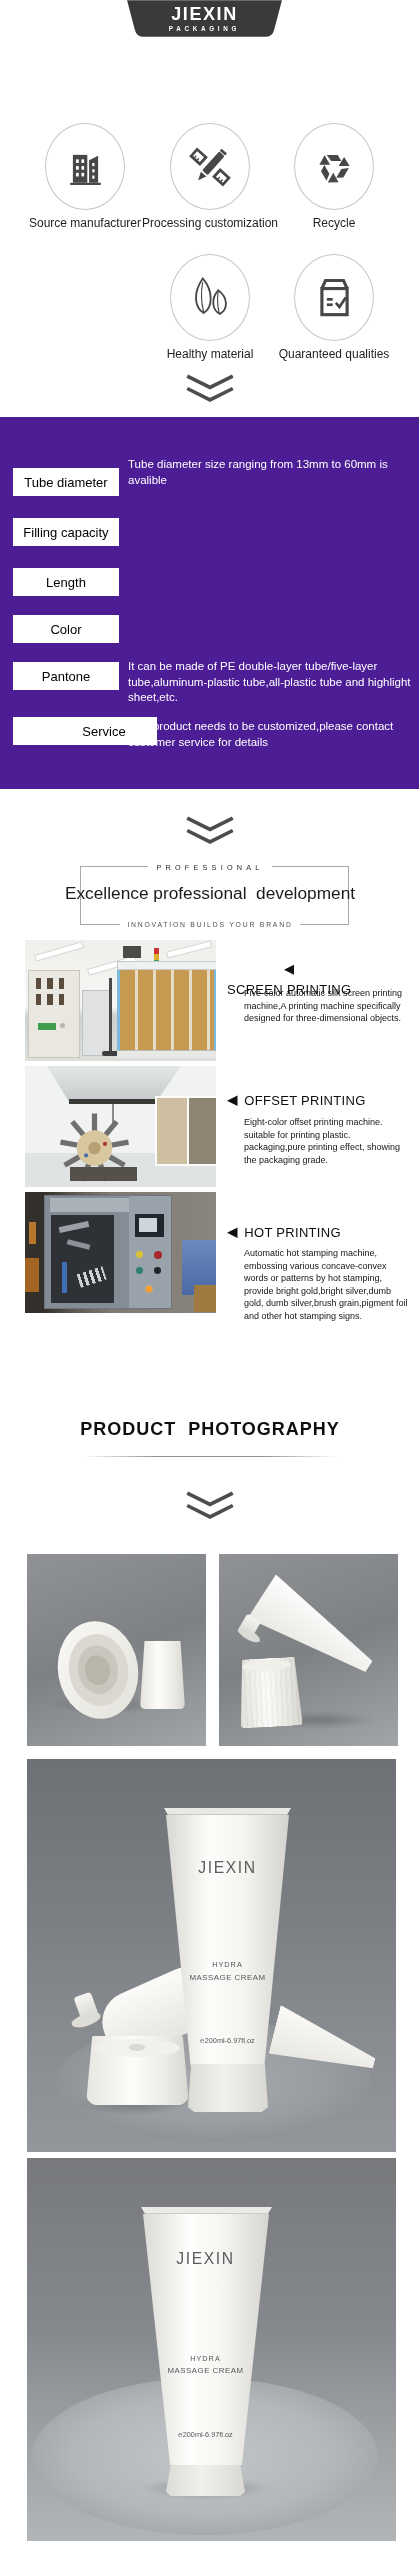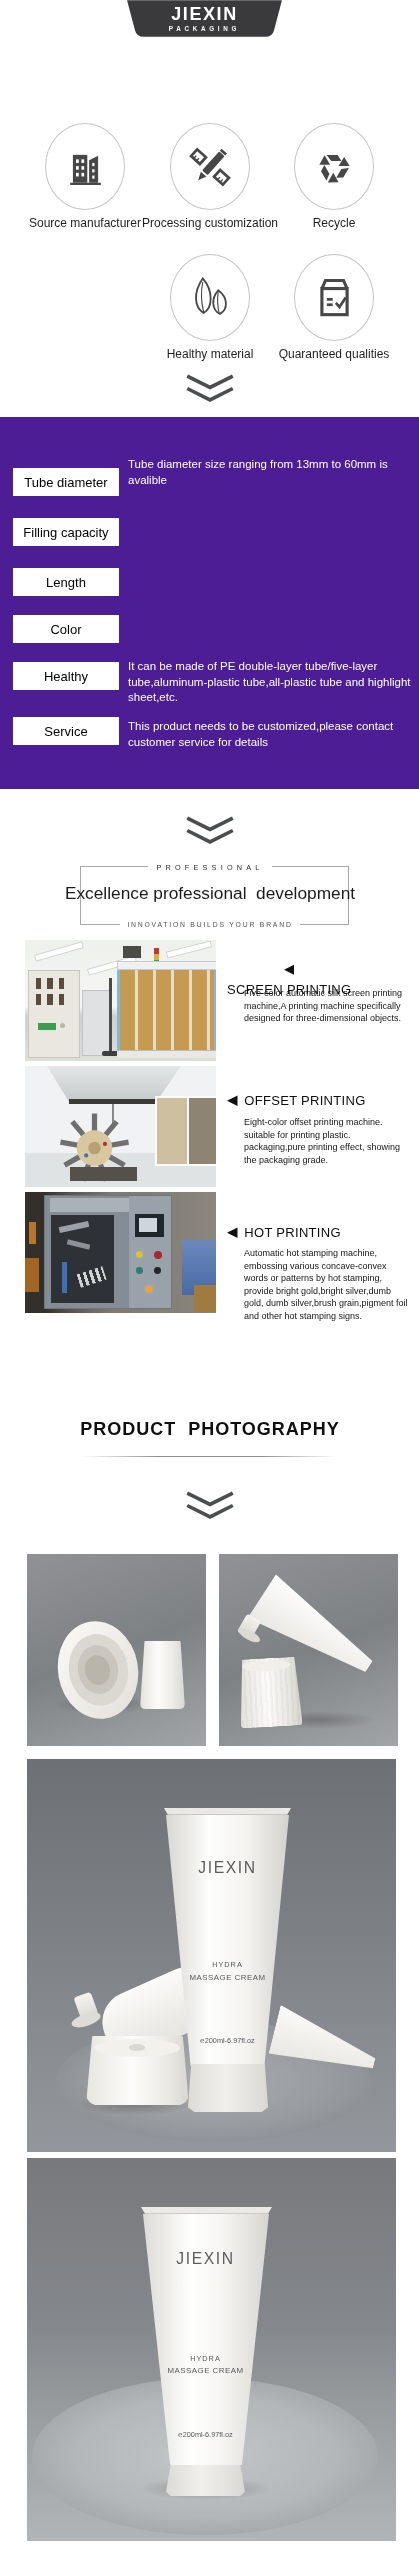--- a/index.html
+++ b/index.html
@@ -161,24 +161,24 @@
 
     <div class="abs info-label" style="top:51px;">Tube diameter</div>
     <div class="abs info-value" style="top:40px;">Tube diameter size ranging from 13mm to 60mm is avalible</div>
 
     <div class="abs info-label" style="top:101px;">Filling capacity</div>
 
     <div class="abs info-label" style="top:151px;">Length</div>
 
     <div class="abs info-label" style="top:198px;">Color</div>
 
-    <div class="abs info-label" style="top:245px;">Healthy</div>
+    <div class="abs info-label" style="top:245px;">Pantone</div>
     <div class="abs info-value" style="top:242px;">It can be made of PE double-layer tube/five-layer tube,aluminum-plastic tube,all-plastic tube and highlight sheet,etc.</div>
 
-    <div class="abs info-label" style="top:300px;">Service</div>
+    <div class="abs info-label" style="top:300px;padding-left:38px;">Service</div>
     <div class="abs info-value" style="top:302px;">This product needs to be customized,please contact customer service for details</div>
   </div>
 
   <svg class="abs" style="left:185px;top:816px;" width="50" height="29" viewBox="0 0 96 56">
     <path d="M4 4 L48 26 L92 4" fill="none" stroke="#4b4d4e" stroke-width="7"></path>
     <path d="M4 28 L48 50 L92 28" fill="none" stroke="#4b4d4e" stroke-width="7"></path>
   </svg>
 
   <div class="abs pro-box"></div>
   <div class="abs pro-eyebrow">

